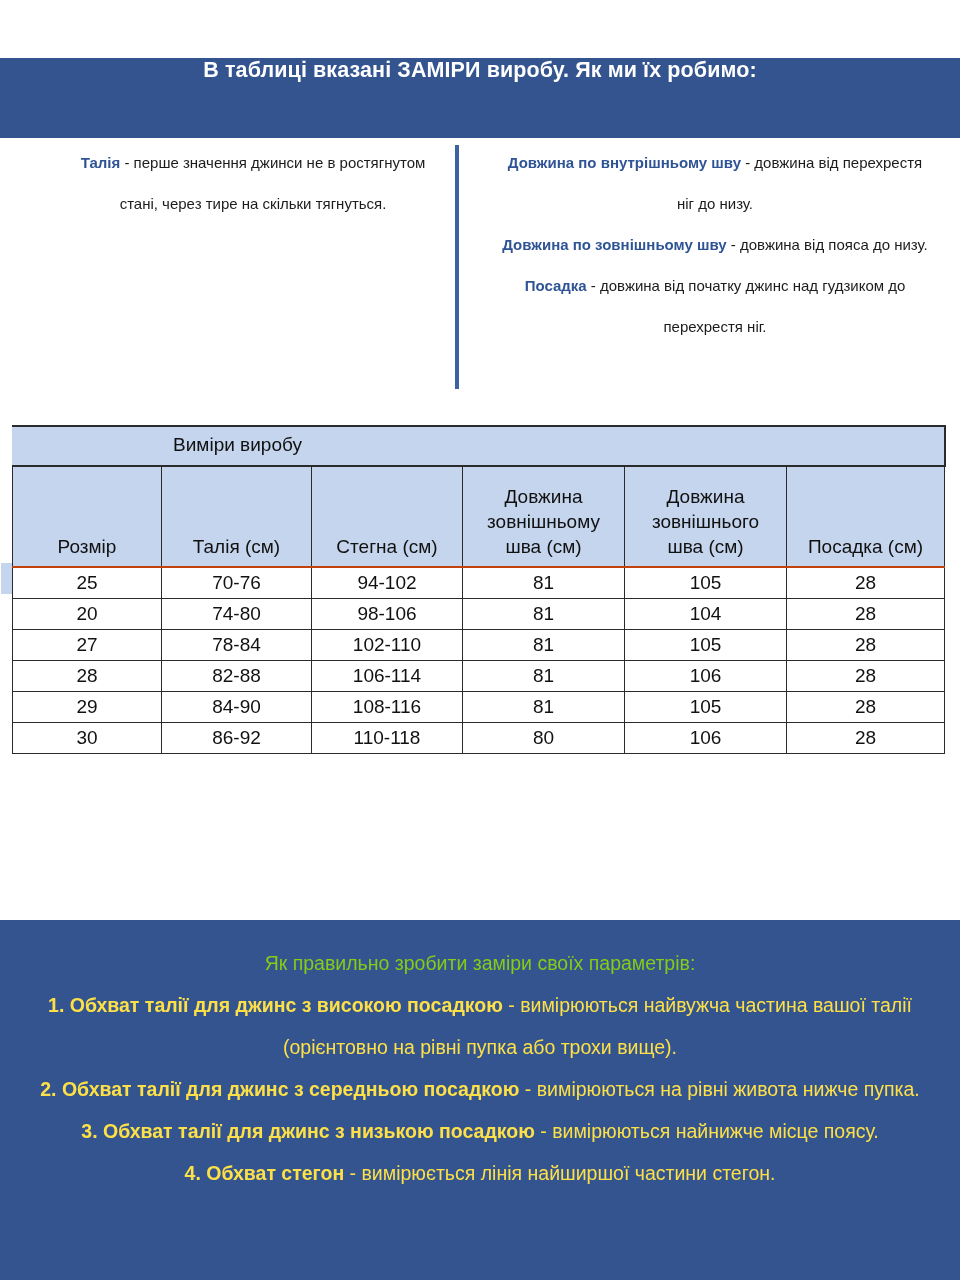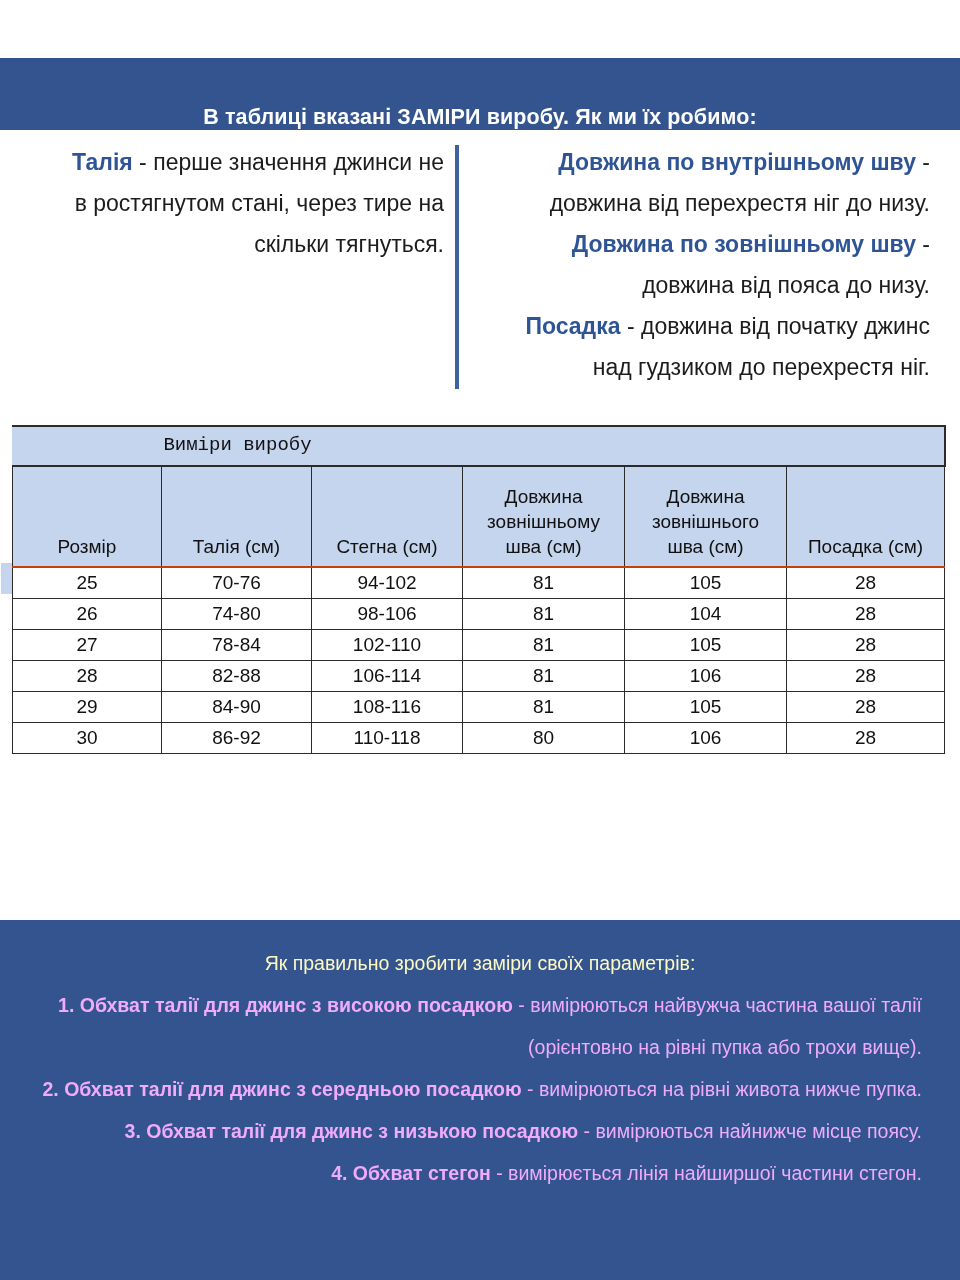--- a/index.html
+++ b/index.html
@@ -18,24 +18,24 @@
     height: 1280px;
     background: #ffffff;
   }
 
   
   .top-banner {
     position: absolute;
     left: 0;
     top: 58px;
     width: 960px;
-    height: 72px;
+    height: 80px;
     background: #33548f;
     display: flex;
-    align-items: flex-end;
+    align-items: flex-start;
     justify-content: center;
   }
   .top-banner-title {
     color: #ffffff;
     font-size: 21.5px;
     font-weight: bold;
     letter-spacing: 0.1px;
     text-align: center;
   }
 
@@ -56,24 +56,24 @@
     background: #3c63a0;
   }
   .desc-col {
     position: absolute;
     top: 0;
   }
   .desc-col.left  { left: 62px;  width: 382px; }
   .desc-col.right { left: 500px; width: 430px; }
 
   .desc-p {
-    font-size: 23px;
+    font-size: 15px;
     line-height: 41px;
     color: #1c1c1c;
-    text-align: right;
+    text-align: center;
   }
   .desc-term {
     color: #2f5496;
     font-weight: bold;
   }
 
   
   .table-zone {
     position: absolute;
     left: 12px;
@@ -113,21 +113,20 @@
     height: 40px;
     vertical-align: middle;
     border-top: 2px solid #2b2b2b;
     border-left-color: #c5d5ee;
     border-right-color: #c5d5ee;
     border-bottom: 2px solid #2b2b2b;
   }
   tr.merged-row td.merged-label {
     text-align: center;
     border-right-color: #c5d5ee;
-    font-family: Liberation Mono, monospace;
   }
   tr.merged-row td.ghost {
     border-left: 1px solid #b9c9e4;
     border-right-color: #c5d5ee;
   }
   tr.merged-row td.ghost-last {
     border-left: 1px solid #b9c9e4;
     border-right: 2px solid #2b2b2b;
   }
 
@@ -153,30 +152,30 @@
   .bottom-panel {
     position: absolute;
     left: 0;
     top: 920px;
     width: 960px;
     height: 360px;
     background: #33548f;
     padding: 22px 38px 0 38px;
   }
   .bottom-heading {
-    color: #fef9c3;
+    color: #84cc16;
     font-size: 19.5px;
     text-align: center;
     line-height: 42px;
   }
   .bottom-item {
-    color: #f0abfc;
+    color: #fde047;
     font-size: 19.5px;
     line-height: 42px;
-    text-align: right;
+    text-align: center;
   }
   .bottom-item b { font-weight: bold; }
 </style>
 </head>
 <body>
 
 <div class="page">
 
   <div class="top-banner">
     <div class="top-banner-title">В таблиці вказані ЗАМІРИ виробу. Як ми їх робимо:</div>
@@ -243,21 +242,21 @@
 
         <tr class="data-row first">
           <td>25</td>
           <td>70-76</td>
           <td>94-102</td>
           <td>81</td>
           <td>105</td>
           <td>28</td>
         </tr>
         <tr class="data-row">
-          <td>26</td>
+          <td>20</td>
           <td>74-80</td>
           <td>98-106</td>
           <td>81</td>
           <td>104</td>
           <td>28</td>
         </tr>
         <tr class="data-row">
           <td>27</td>
           <td>78-84</td>
           <td>102-110</td>

